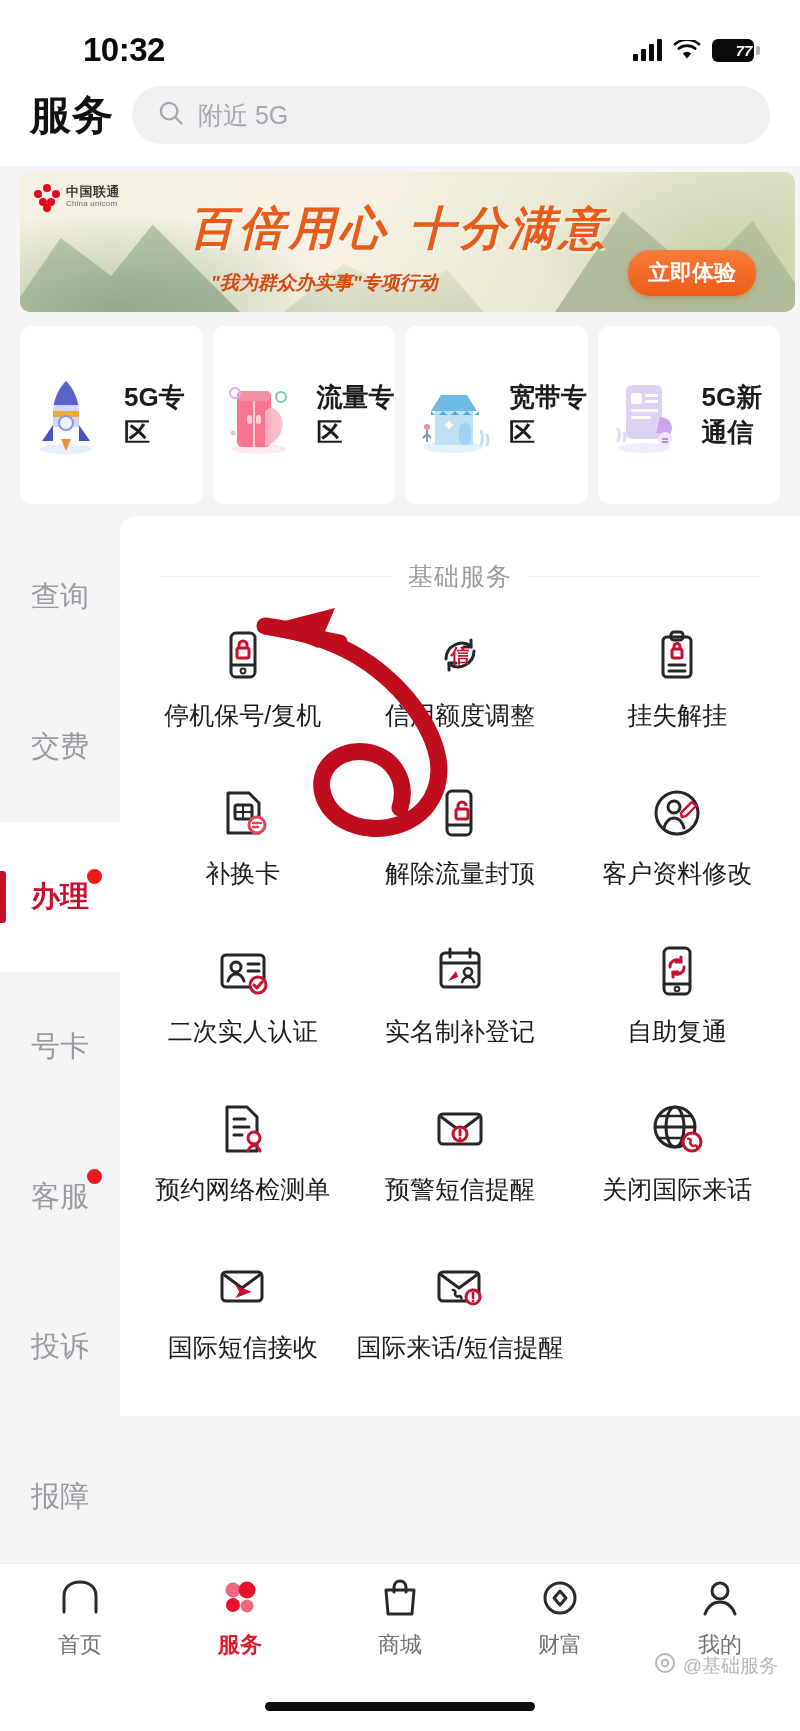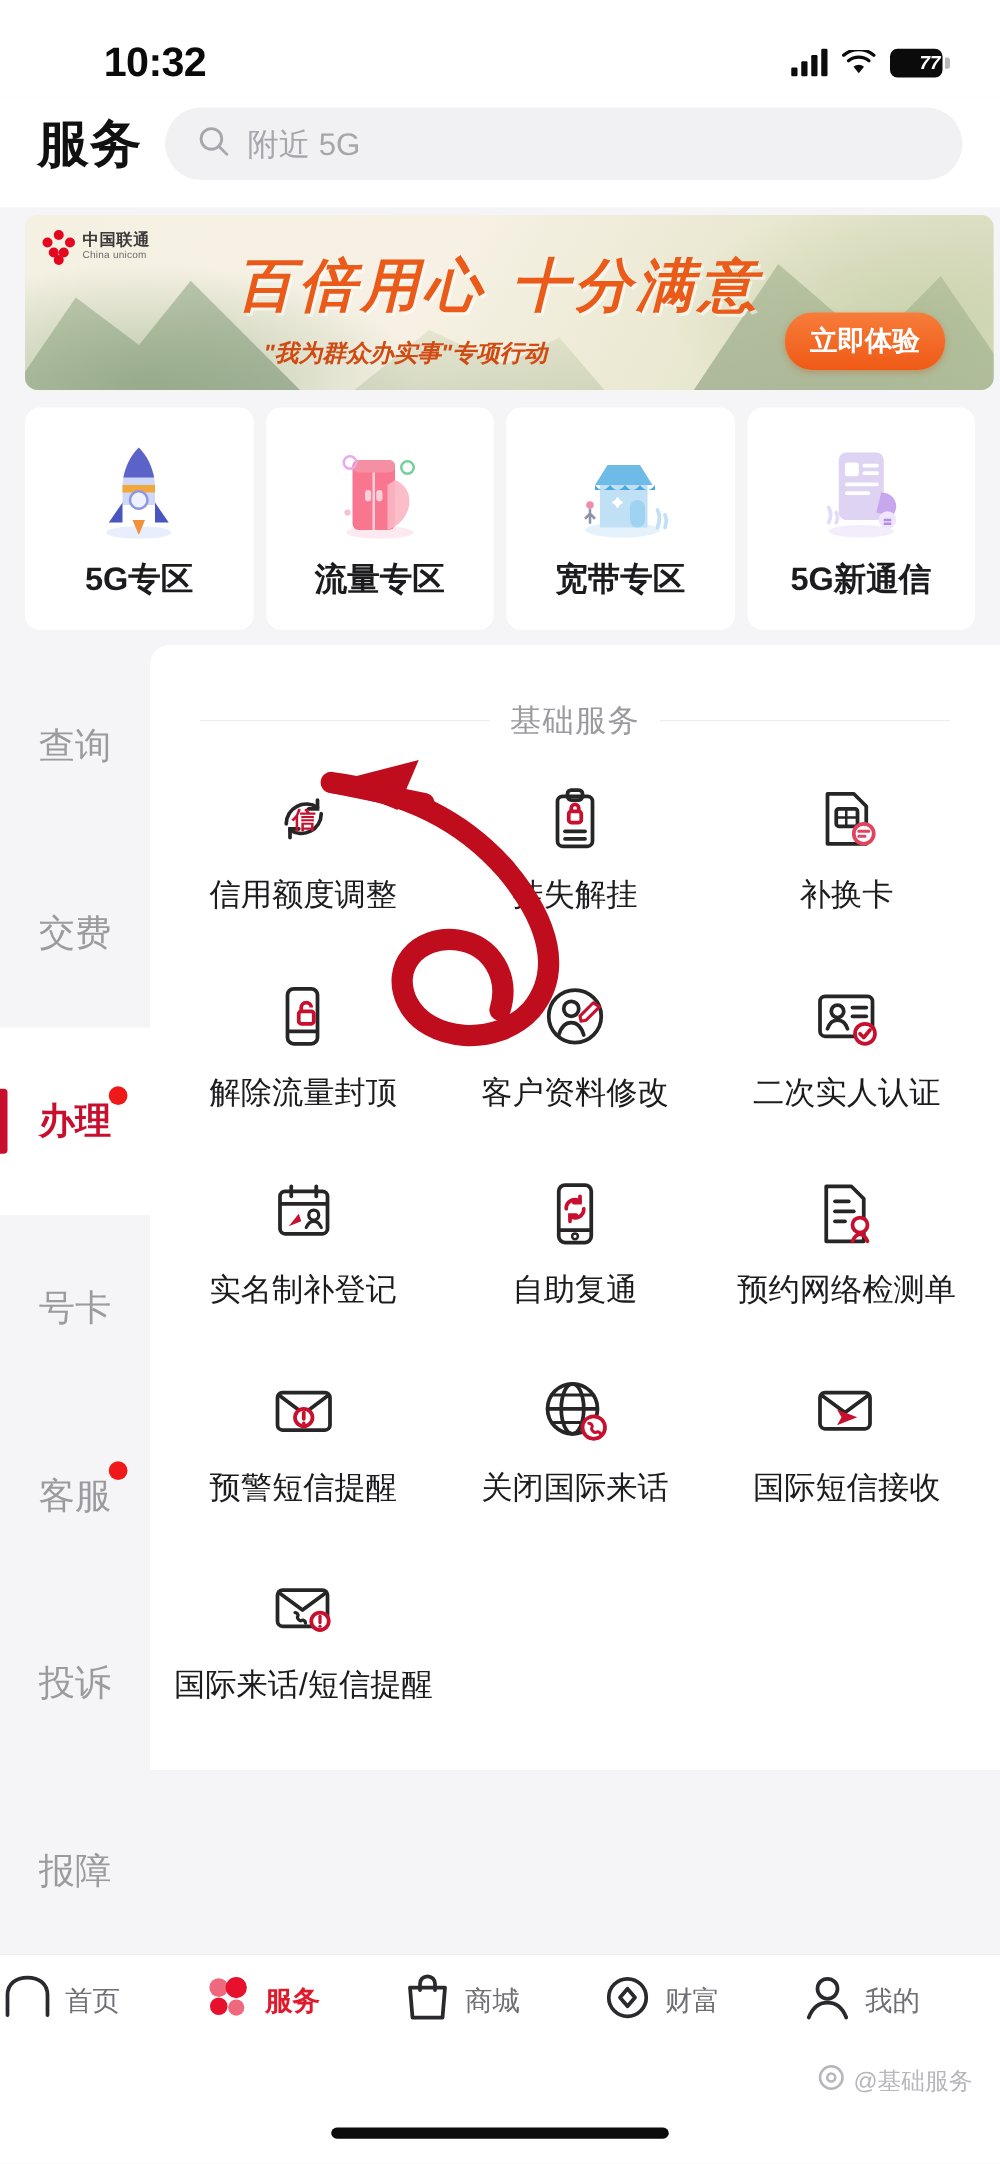--- a/index.html
+++ b/index.html
@@ -94,21 +94,21 @@
     background: linear-gradient(180deg,#f77c3a,#ef5a16);
     color: #fff; font-size: 22px; font-weight: 700;
     padding: 8px 20px; border-radius: 22px; white-space: nowrap;
     box-shadow: 0 2px 5px rgba(200,80,20,.35);
   }
 
   
   .quick { display: flex; gap: 10px; padding: 14px 20px 12px 20px; background: #f5f5f7; }
   .qcard {
     flex: 1; background: #fff; border-radius: 12px; height: 178px;
-    display: flex; flex-direction: column; align-items: center; justify-content: center; gap: 12px;
+    display: flex; flex-direction: row; align-items: center; justify-content: center; gap: 12px;
   }
   .qcard .qlabel { font-size: 26px; font-weight: 700; color: #1c1c1e; }
   .qart { width: 92px; height: 84px; position: relative; }
 
   
   .body { display: flex; background: #f5f5f7; height: 900px; }
   .sidebar { width: 120px; flex: 0 0 120px; padding-top: 6px; }
   .side-item {
     position: relative; height: 150px; display: flex;
     align-items: center; justify-content: center;
@@ -138,21 +138,21 @@
 
   
   .annot { position: absolute; left: 0; top: 0; width: 100%; height: 100%; pointer-events: none; }
 
   
   .tabbar {
     position: absolute; left: 0; bottom: 0; width: 800px; height: 168px;
     background: #fff; border-top: 1px solid #ededef;
     display: flex; align-items: flex-start; padding-top: 14px;
   }
-  .tab { flex: 1; display: flex; align-items: center; gap: 8px; }
+  .tab { flex: 1; display: flex; flex-direction: column; align-items: center; gap: 8px; }
   .tab .tname { font-size: 22px; color: #6f6f75; }
   .tab.active .tname { color: #e01a2b; font-weight: 700; }
   .home-indicator {
     position: absolute; left: 50%; transform: translateX(-50%); bottom: 20px;
     width: 270px; height: 9px; border-radius: 5px; background: #0c0c0c;
   }
   .watermark {
     position: absolute; right: 22px; bottom: 52px;
     font-size: 19px; color: #b6b6bb; display: flex; align-items: center; gap: 7px;
   }
@@ -330,20 +330,32 @@
     <div class="panel">
 
       <div class="sect-head">
         <div class="rule"></div>
         <div class="sect-title">基础服务</div>
         <div class="rule"></div>
       </div>
 
       <div class="grid">
 
+        <div class="tile">
+          <span class="ic">
+            <svg width="56" height="56" viewBox="0 0 56 56">
+                <rect x="16" y="6" width="24" height="44" rx="5" fill="none" stroke="#262626" stroke-width="3"></rect>
+                <line x1="16" y1="38" x2="40" y2="38" stroke="#262626" stroke-width="3"></line>
+                <circle cx="28" cy="44" r="2.4" fill="none" stroke="#262626" stroke-width="2"></circle>
+                <rect x="22" y="21" width="12" height="10" rx="2" fill="none" stroke="#c8102e" stroke-width="3"></rect>
+                <path d="M24 21v-3a4 4 0 018 0v3" fill="none" stroke="#c8102e" stroke-width="3"></path>
+              </svg>
+          </span>
+          <span class="tlabel">停机保号/复机</span>
+        </div>
 
         <div class="tile">
           <span class="ic">
             <svg width="56" height="56" viewBox="0 0 56 56">
                 <path d="M14 32a16 16 0 0125-13" fill="none" stroke="#262626" stroke-width="3" stroke-linecap="round"></path>
                 <path d="M42 24a16 16 0 01-25 13" fill="none" stroke="#262626" stroke-width="3" stroke-linecap="round"></path>
                 <path d="M39 13v7h-7" fill="none" stroke="#262626" stroke-width="3" stroke-linecap="round"></path>
                 <path d="M17 43v-7h7" fill="none" stroke="#262626" stroke-width="3" stroke-linecap="round"></path>
                 <text x="28" y="35" text-anchor="middle" font-size="19" font-weight="700" fill="#c8102e" font-family="'Liberation Sans',sans-serif">信</text>
               </svg>

